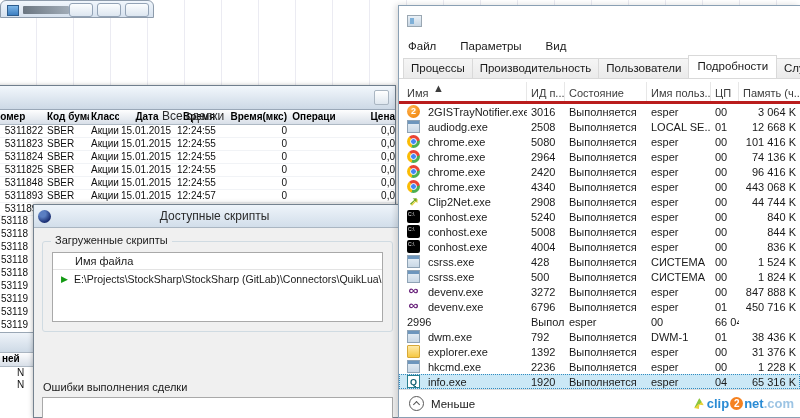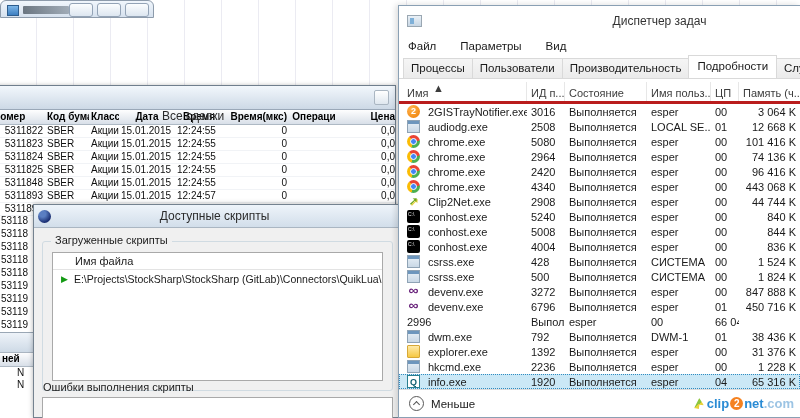--- a/index.html
+++ b/index.html
@@ -52,21 +52,21 @@
   .frag-row { height:12px; font-size:10px; color:#101010; padding-left:17px; }
 
   
   .dlg { position:absolute; left:33px; top:204px; width:367px; height:214px; z-index:5;
     background:#f0f0f0; border:1px solid #74828f; box-shadow:0 0 5px rgba(0,0,0,.3); }
   .dlg-titlebar { height:23px; background:linear-gradient(#eef4fa,#d2deea);
     border-bottom:1px solid #aab6c2; display:flex; align-items:center; }
   .dlg-ic { width:13px; height:13px; border-radius:50%; margin:0 4px;
     background:radial-gradient(circle at 35% 30%, #5a7ec2 0 25%, #1b2f73 70%); }
   .dlg-title { position:absolute; left:0; right:4px; text-align:center; font-size:12px; color:#2b2b2b; }
-  .grp { position:absolute; left:8px; top:36px; width:351px; height:150px;
+  .grp { position:absolute; left:8px; top:36px; width:351px; height:91px;
     border:1px solid #d0dbe2; border-radius:3px; }
   .grp-label { position:absolute; top:-8px; left:8px; background:#f0f0f0;
     font-size:11px; color:#1a1a1a; padding:0 4px; }
   .script-list { position:absolute; inset:10px 9px 9px 9px; background:#fff; border:1px solid #a9a9a9; }
   .sl-head { height:17px; border-bottom:1px solid #e3e3e3; font-size:11px; color:#1a1a1a;
     padding:2px 0 0 22px; }
   .sl-row { height:17px; display:flex; align-items:center; font-size:10.5px; color:#1a1a1a;
     white-space:nowrap; overflow:hidden; }
   .play-ic { color:#139a13; font-size:9px; margin:0 6px 0 8px; }
   .err-label { position:absolute; left:9px; top:176px; font-size:11px; color:#1a1a1a; }
@@ -278,38 +278,37 @@
   <div class="grp">
     <span class="grp-label">Загруженные скрипты</span>
     <div class="script-list">
       <div class="sl-head">Имя файла</div>
       <div class="sl-row">
         <span class="play-ic">▶</span>
         <span>E:\Projects\StockSharp\StockSharp (GitLab)\Connectors\QuikLua\bin\Debug\S...</span>
       </div>
     </div>
   </div>
-  <div class="err-label">Ошибки выполнения скрипты</div>
+  <div class="err-label">Ошибки выполнения сделки</div>
   <div class="err-box"></div>
 </div>
 
 <div class="tm">
   <div class="tm-titlebar">
     <span class="tm-appicon"></span>
-    <span class="tm-title">Диспетчер задач</span>
   </div>
   <div class="tm-menubar" id="tm-menu">
       <span class="tm-menu">Файл</span>
       <span class="tm-menu">Параметры</span>
       <span class="tm-menu">Вид</span>
     </div>
   <div class="tm-tabs" id="tm-tabs">
       <span class="tm-tab">Процессы</span>
+      <span class="tm-tab">Производительность</span>
       <span class="tm-tab">Пользователи</span>
-      <span class="tm-tab">Производительность</span>
       <span class="tm-tab active">Подробности</span>
       <span class="tm-tab">Службы</span>
     </div>
   <div class="tm-grid tm-header" id="tm-header">
       <span>Имя</span>
       <span>ИД п...</span>
       <span>Состояние</span>
       <span>Имя польз...</span>
       <span>ЦП</span>
       <span>Память (ч...</span>

